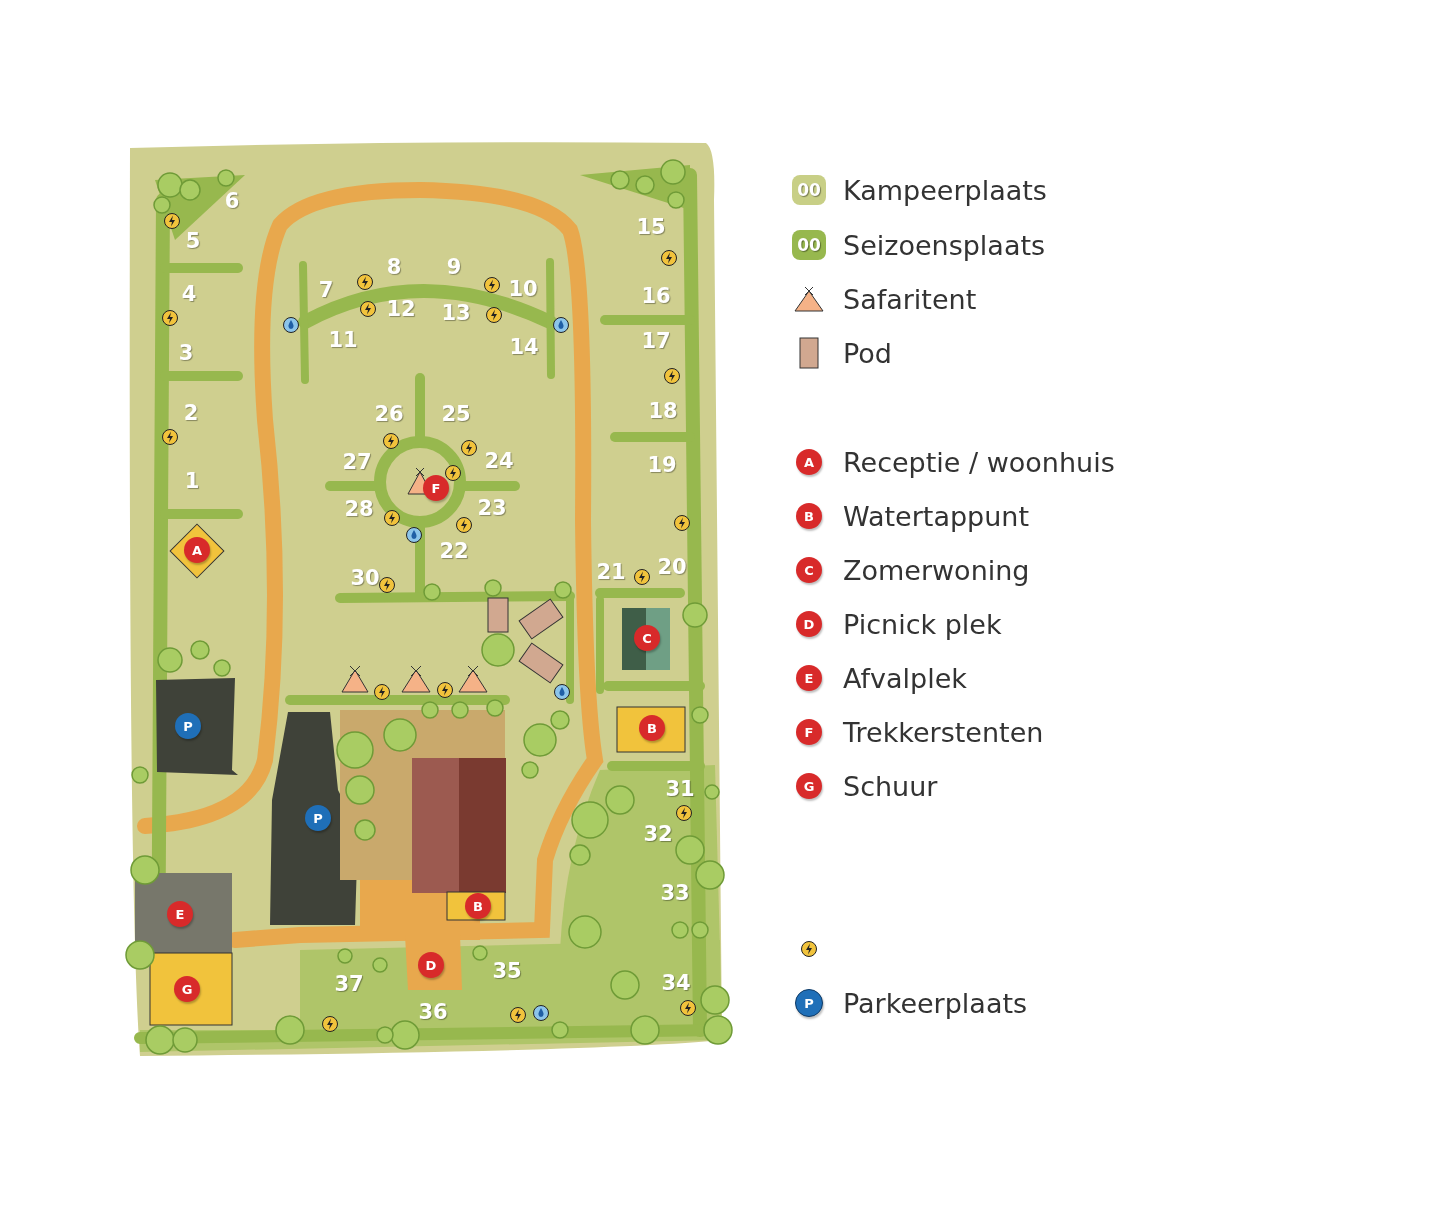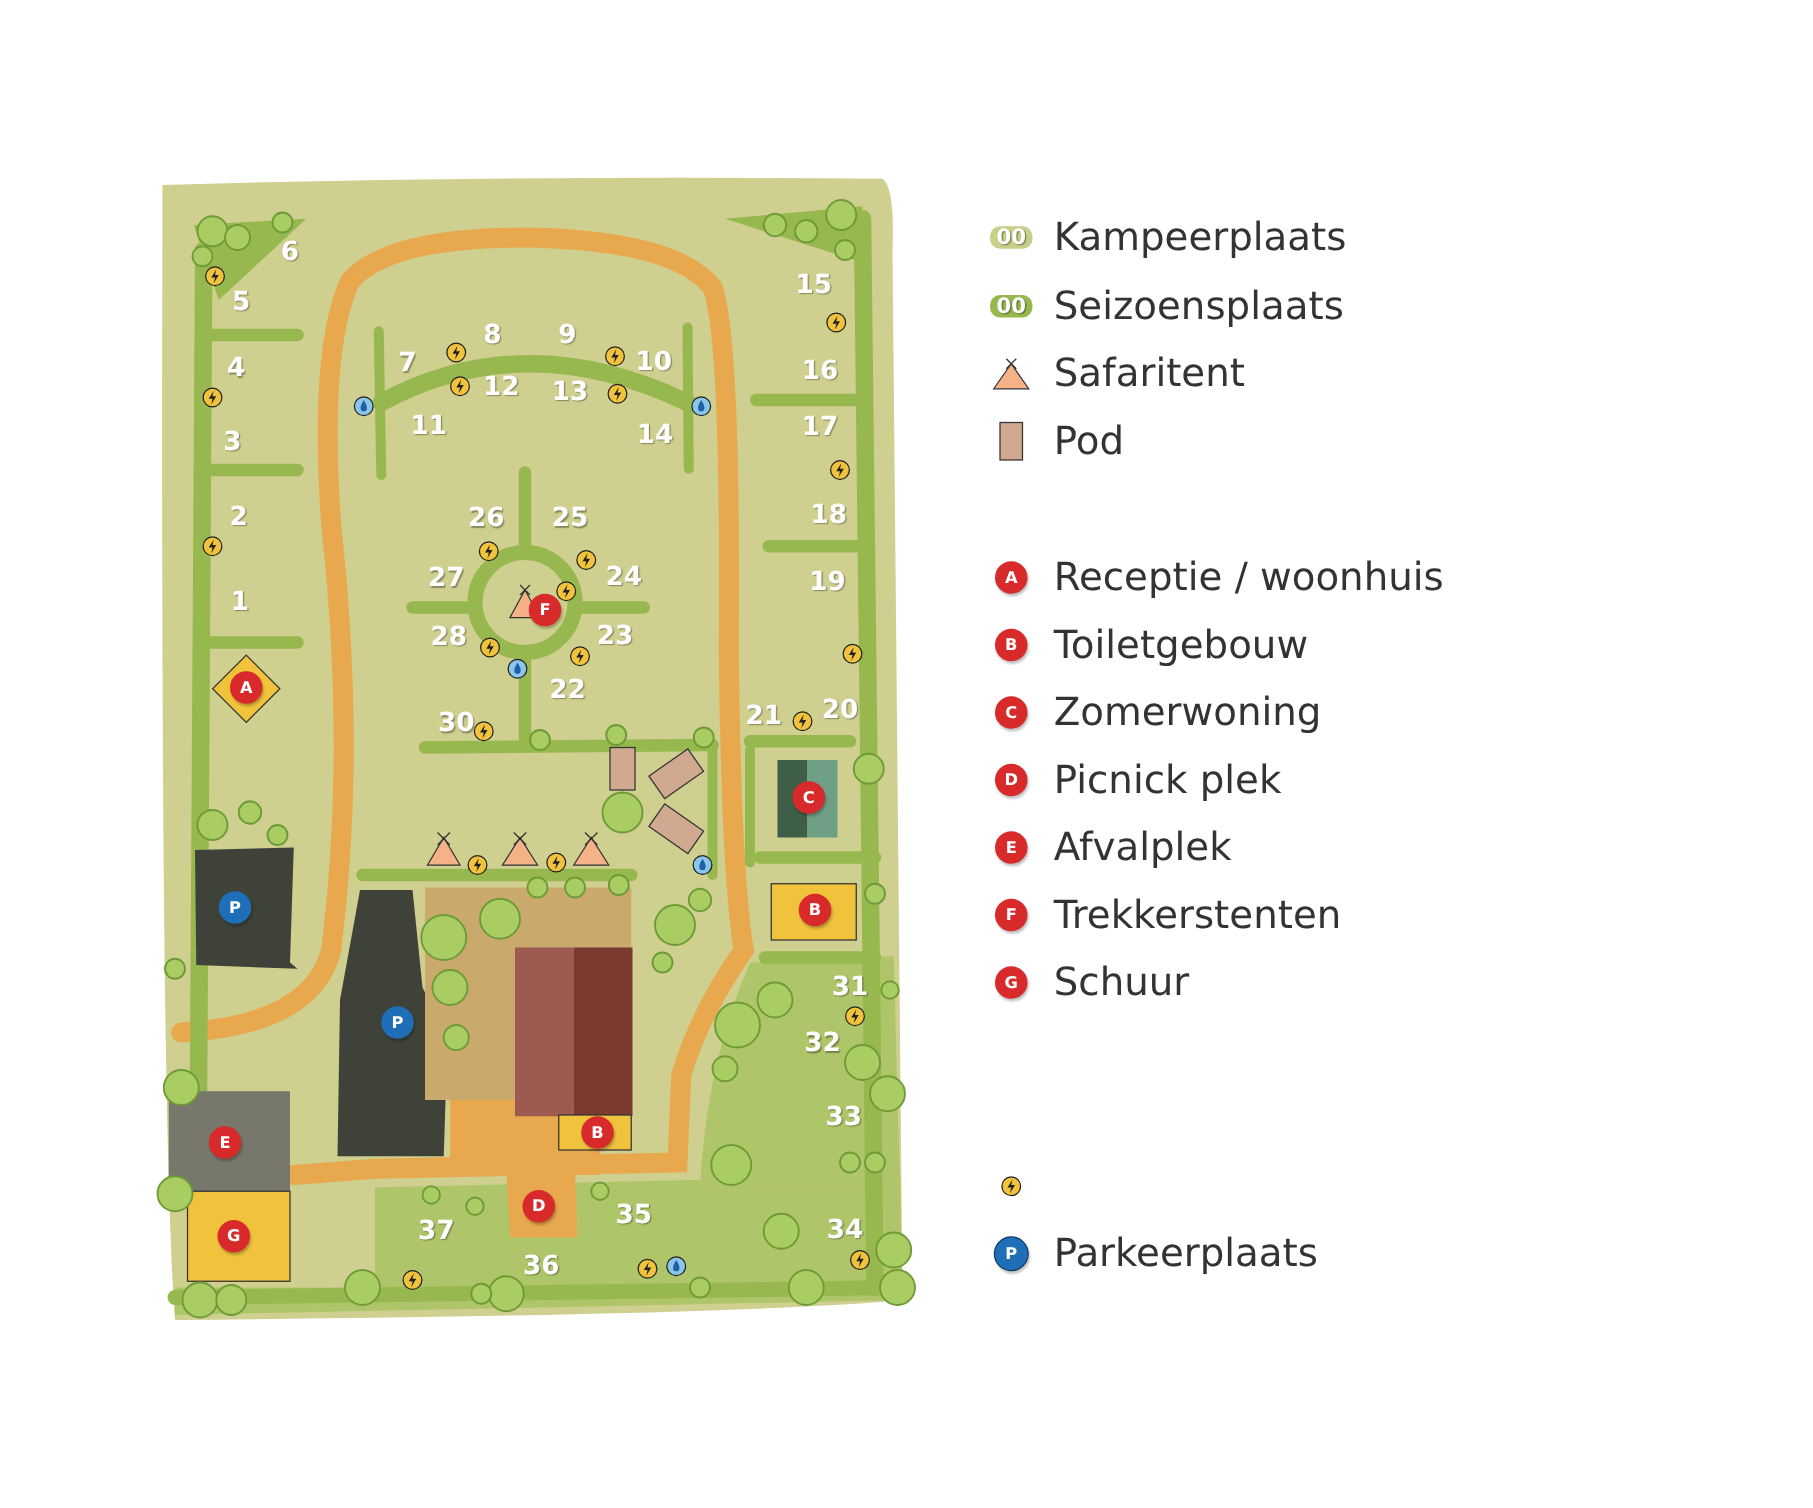--- a/index.html
+++ b/index.html
@@ -3,23 +3,23 @@
 <meta charset="utf-8">
 <style>
   html,body{margin:0;padding:0;background:#ffffff;}
   body{width:1450px;height:1206px;position:relative;overflow:hidden;font-family:"DejaVu Sans","Liberation Sans",sans-serif;}
   #map{position:absolute;left:0;top:0;width:760px;height:1206px;}
   #map svg{position:absolute;left:0;top:0;}
   .lbl{position:absolute;color:#ffffff;font-size:21px;font-weight:600;text-shadow:1px 1px 1px rgba(0,0,0,0.35);transform:translate(-50%,-50%);white-space:nowrap;}
   .legend{position:absolute;left:790px;top:0;width:640px;height:1206px;}
   .lg-item{position:absolute;left:0;display:flex;align-items:center;height:40px;}
   .lg-icon{width:38px;height:38px;display:flex;align-items:center;justify-content:center;margin-right:15px;}
-  .lg-text{font-size:31px;color:#333333;font-family:"DejaVu Sans","Liberation Sans",sans-serif;}
+  .lg-text{font-size:27px;color:#333333;font-family:"DejaVu Sans","Liberation Sans",sans-serif;}
   .badge{width:26px;height:26px;border-radius:50%;background:#d82a2a;color:#fff;font-size:13px;font-weight:bold;display:flex;align-items:center;justify-content:center;box-shadow:1px 2px 2px rgba(0,0,0,0.25);}
-  .chip{width:34px;height:18px;border-radius:8px;color:#fff;font-size:17px;font-weight:600;display:flex;align-items:center;justify-content:center;text-shadow:1px 1px 1px rgba(0,0,0,.4);}
+  .chip{width:34px;height:30px;border-radius:8px;color:#fff;font-size:17px;font-weight:600;display:flex;align-items:center;justify-content:center;text-shadow:1px 1px 1px rgba(0,0,0,.4);}
 </style>
 </head>
 <body>
 
 <div id="map">
   <svg width="760" height="1206" viewBox="0 0 760 1206">
 
     <path d="M130,148 Q400,140 706,143 Q716,150 714,200 L722,1040 Q600,1052 140,1056 Q128,900 130,148 Z" fill="#cfcf8f"></path>
 
     <path d="M300,950 L720,940 L722,1040 L140,1052 L140,1030 L300,1030 Z" fill="#afc569"></path>
@@ -397,21 +397,21 @@
   <div class="lg-item" style="top:442px">
     <span class="lg-icon">
         <span class="badge">A</span>
       </span>
     <span class="lg-text">Receptie / woonhuis</span>
   </div>
   <div class="lg-item" style="top:496px">
     <span class="lg-icon">
         <span class="badge">B</span>
       </span>
-    <span class="lg-text">Toiletgebouw</span>
+    <span class="lg-text">Watertappunt</span>
   </div>
   <div class="lg-item" style="top:550px">
     <span class="lg-icon">
         <span class="badge">C</span>
       </span>
     <span class="lg-text">Zomerwoning</span>
   </div>
   <div class="lg-item" style="top:604px">
     <span class="lg-icon">
         <span class="badge">D</span>

